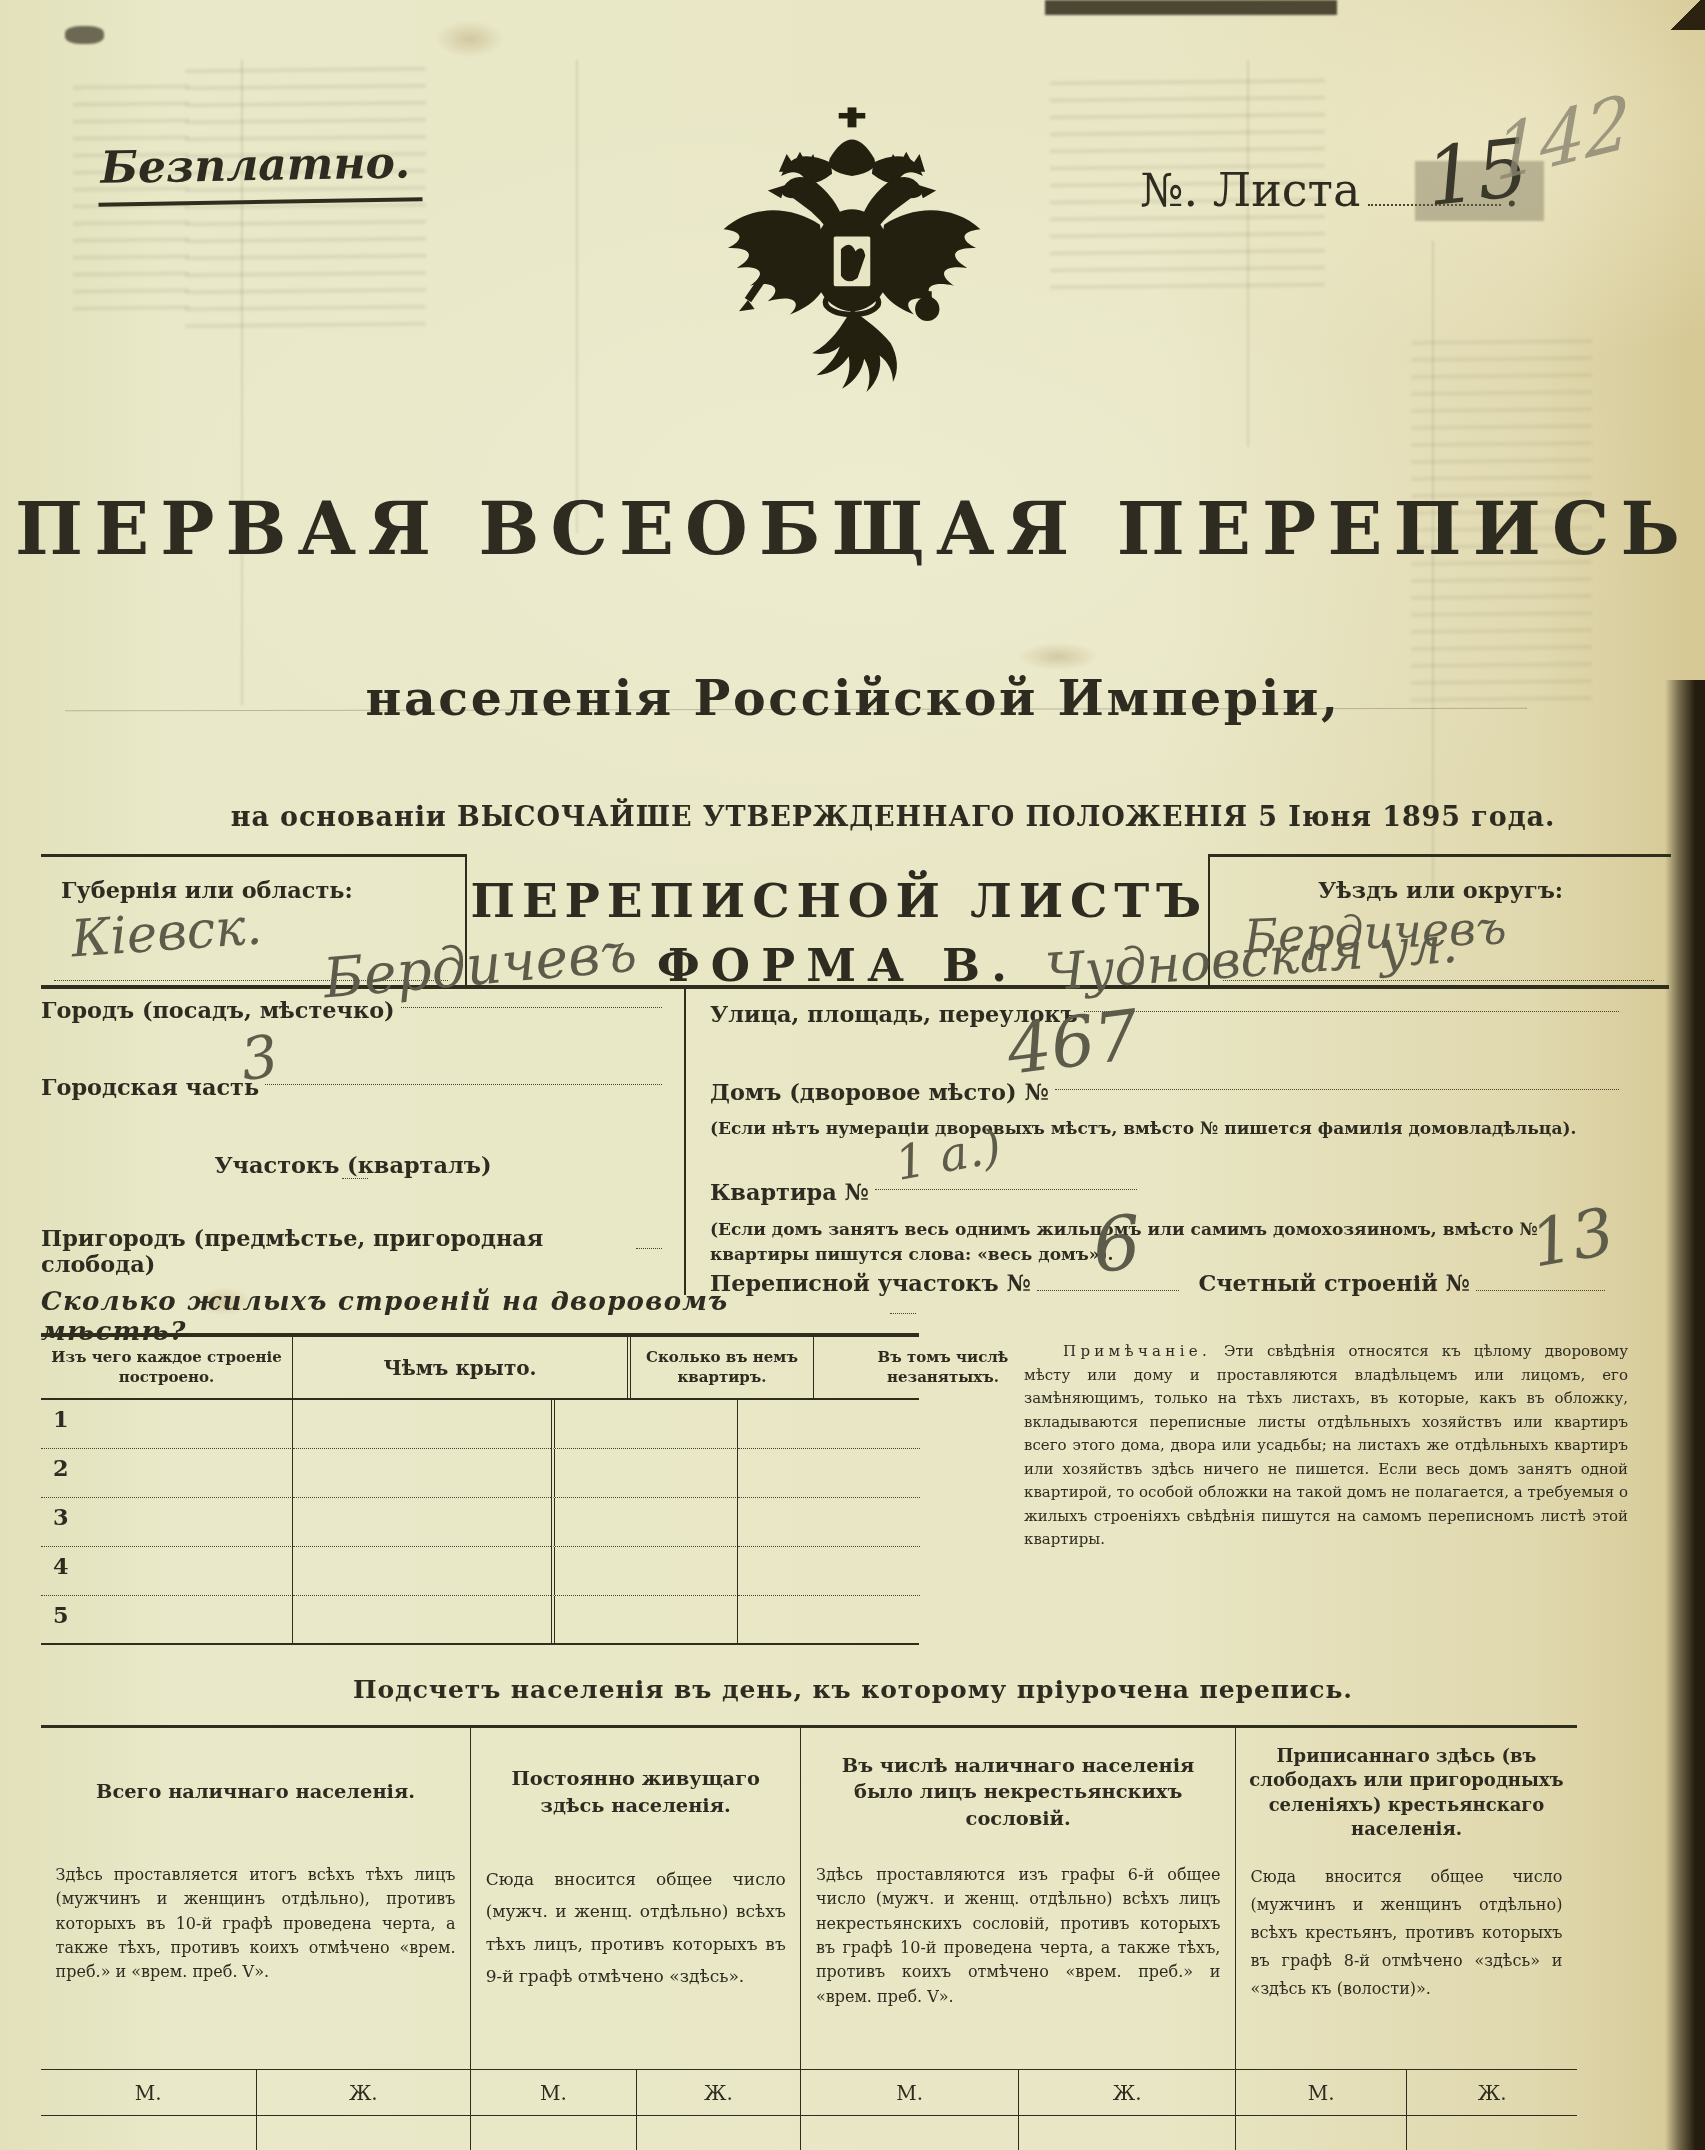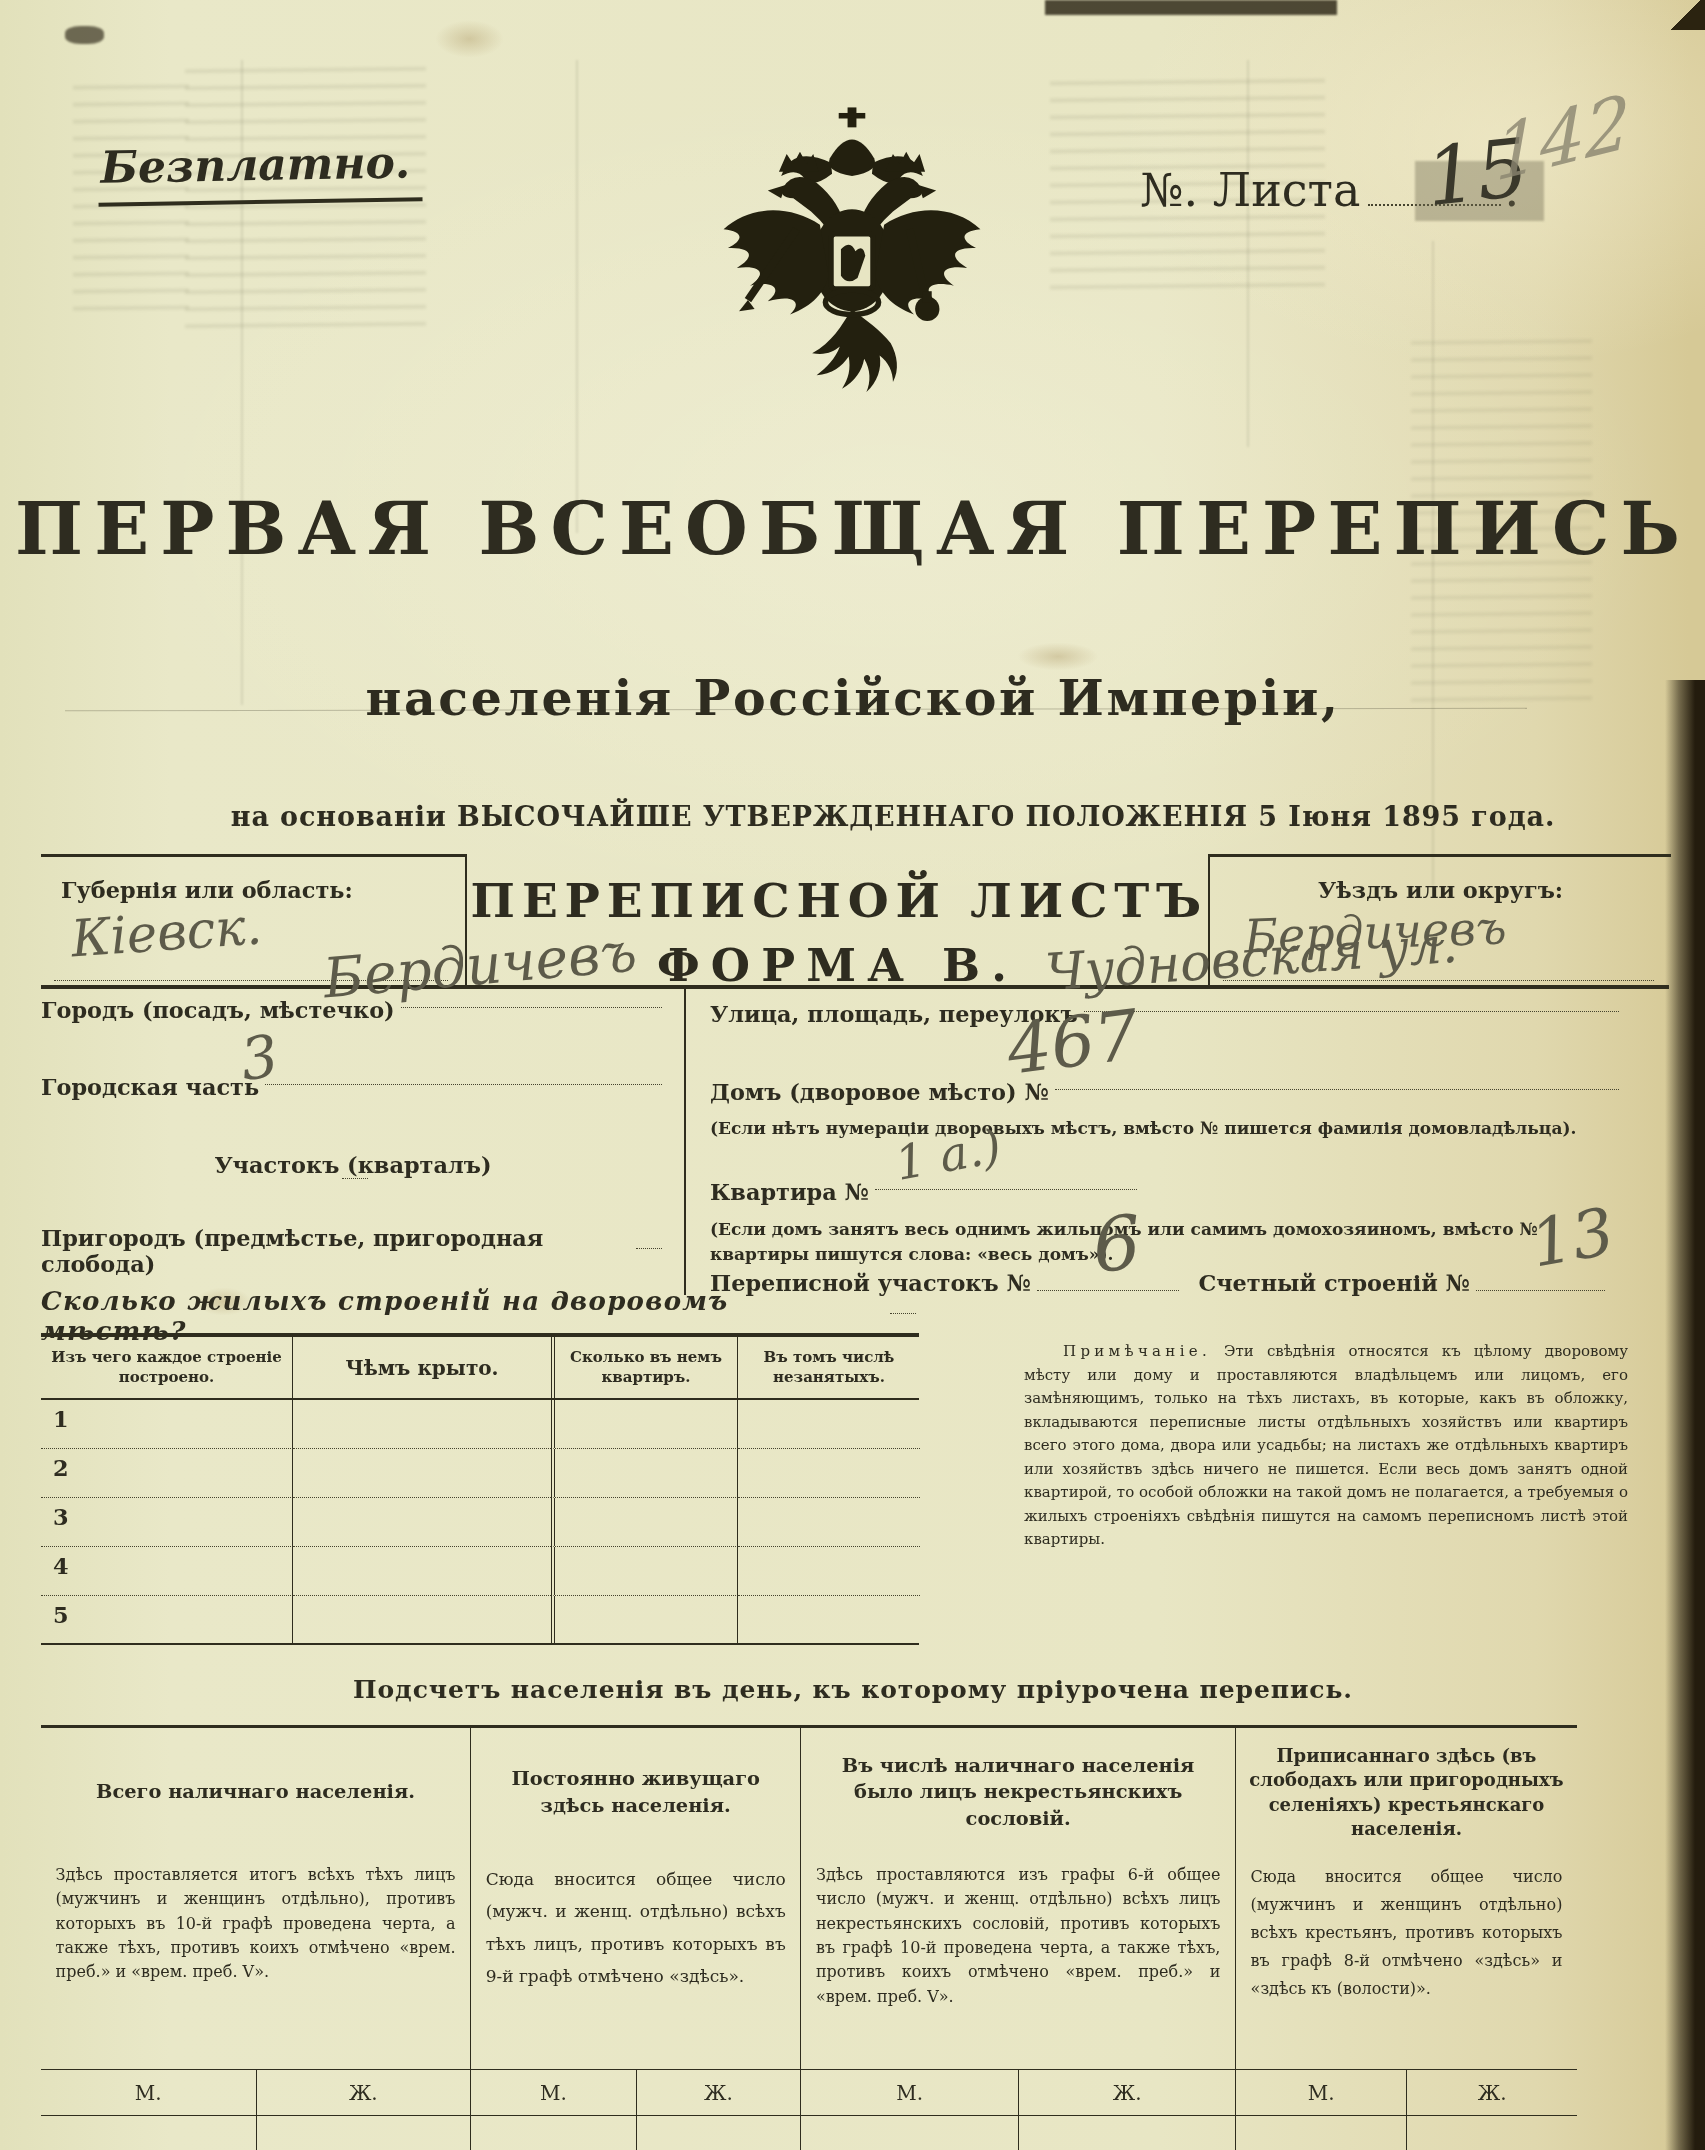--- a/index.html
+++ b/index.html
@@ -22,21 +22,21 @@
   .dotfill{flex:1;border-bottom:1.7px dotted #45432e;margin:0 2.6px 4.3px 6px;min-width:26px;}
   .fieldrow{display:flex;align-items:center;font-weight:bold;}
   
   .ghost{position:absolute;opacity:.12;background:repeating-linear-gradient(0deg,transparent 0 13px,#6f6f52 13px 17px);filter:blur(1.7px);transform:skewY(-.6deg);}
   .vghost{position:absolute;width:1.7px;background:#70705a;opacity:.16;filter:blur(0.9px);}
   .stain{position:absolute;border-radius:50%;background:radial-gradient(closest-side,rgba(148,118,58,.28),transparent 72%);}
   
   .hbox-label{font-weight:bold;font-size:22.4px;}
   
   .btable{position:absolute;left:41px;top:1333px;width:878px;border-top:4.3px solid #2f2d1e;border-bottom:2.6px solid #2f2d1e;}
-  .bhead{display:grid;grid-template-columns:252px 258px 187px 182px;border-bottom:2.2px solid #2f2d1e;}
+  .bhead{display:grid;grid-template-columns:252px 258px 187px 182px;border-bottom:2.2px solid #2f2d1e;gap:38px;}
   .bhead > div{font-weight:bold;font-size:15px;line-height:1.3;text-align:center;padding:11.2px 7.7px;display:flex;align-items:center;justify-content:center;}
   .bhead > div:nth-child(1){border-right:1.3px solid #2f2d1e;}
   .bhead > div:nth-child(2){border-right:none;}
   .bhead > div:nth-child(3){border-left:4.7px double #2f2d1e;border-right:1.3px solid #2f2d1e;}
   .brow{display:grid;grid-template-columns:252px 258px 187px 182px;height:49px;}
   .brow > div{border-bottom:1.7px dotted #45432e;}
   .brow > div:nth-child(1){border-right:1.3px solid #2f2d1e;font-size:22.4px;font-weight:bold;padding:6px 0 0 12px;}
   .brow > div:nth-child(3){border-left:4.7px double #2f2d1e;border-right:1.3px solid #2f2d1e;}
   
   .ctable{position:absolute;left:41px;top:1725px;width:1536px;border-top:3.9px solid #2f2d1e;border-bottom:4.3px solid #2f2d1e;box-shadow:0 11.2px 0 -6.9px #2f2d1e;display:grid;grid-template-columns:28% 21.5% 28.3% 22.2%;}

